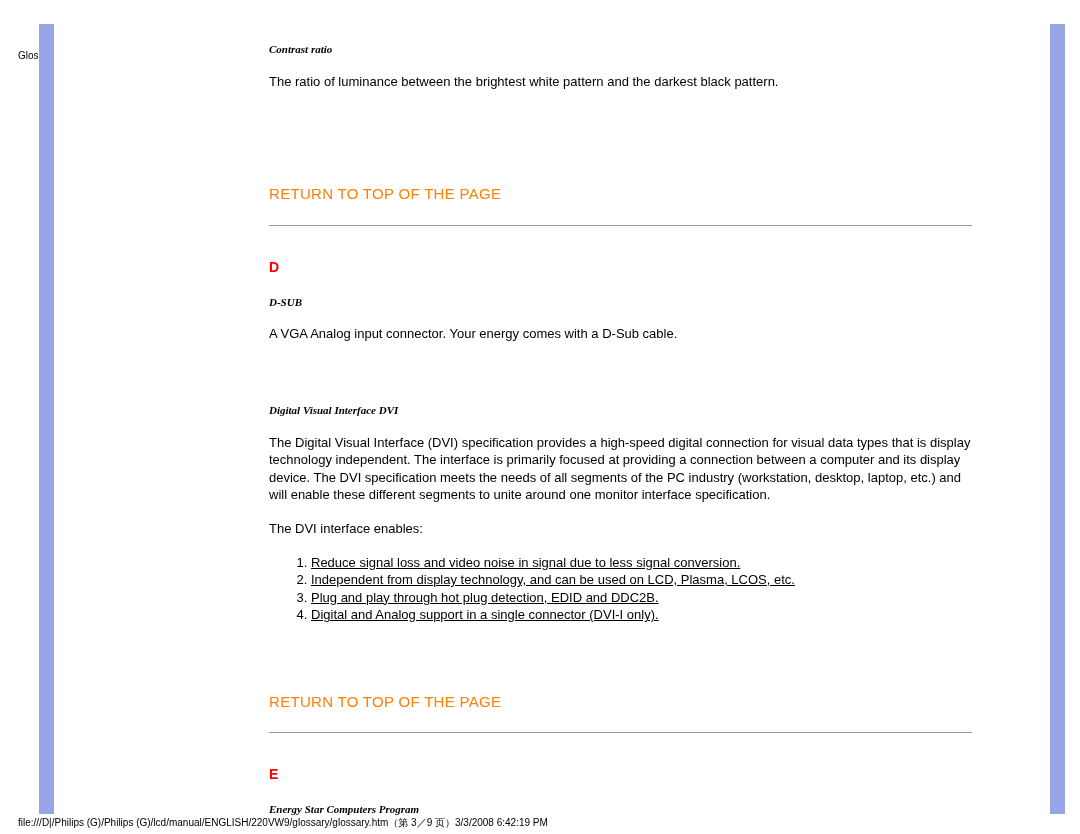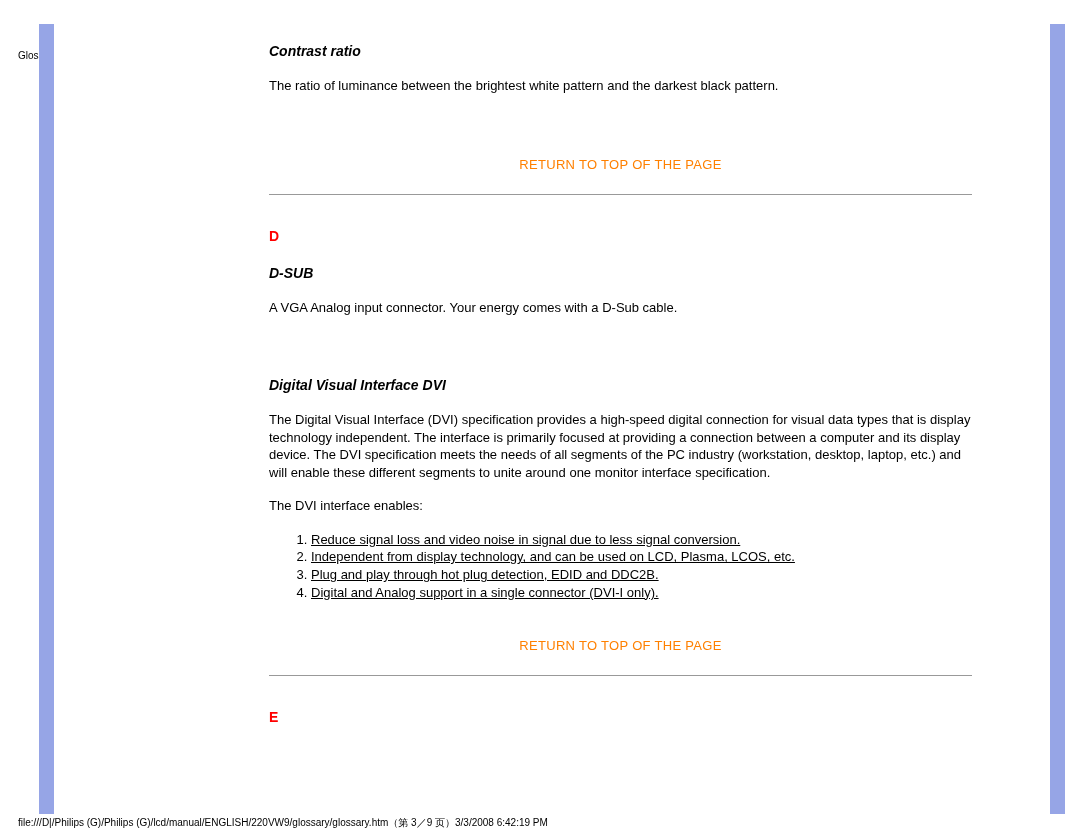--- a/index.html
+++ b/index.html
@@ -51,33 +51,35 @@
     flex-shrink: 0;
   }
   .right-bar {
     width: 15px;
     background: #96a5e6;
     flex-shrink: 0;
   }
   .term-title {
     font-weight: bold;
     font-style: italic;
-    font-size: 14px;
+    font-size: 11px;
+    font-family: Liberation Serif, serif;
   }
   .section-letter {
     color: #ff0000;
     font-weight: bold;
     font-size: 14px;
     margin-bottom: 18px;
   }
   .return-link {
     color: #ff8000;
-    text-align: center;
-    font-size: 13px;
+    text-align: left;
+    font-size: 15px;
     letter-spacing: 0.3px;
+    margin-top: 32px;
   }
   hr {
     border: none;
     border-top: 1px solid #999;
   }
   ol {
     padding-left: 42px;
   }
   ol li {
     line-height: 1.35;
@@ -136,20 +138,21 @@
     </ol>
 
     <div style="height:36px"></div>
     <div class="return-link">RETURN TO TOP OF THE PAGE</div>
     <div style="height:20px"></div>
     <hr>
     <div style="height:32px"></div>
 
     <div class="section-letter">E</div>
 
+    <div class="term-title">Energy Star Computers Program</div>
     <div style="height:16px"></div>
 
   </div>
 
   <div class="right-margin"></div>
   <div class="right-bar"></div>
 </div>
 
 <div class="footer-path">file:///D|/Philips (G)/Philips (G)/lcd/manual/ENGLISH/220VW9/glossary/glossary.htm（第 3／9 页）3/3/2008 6:42:19 PM</div>
 

